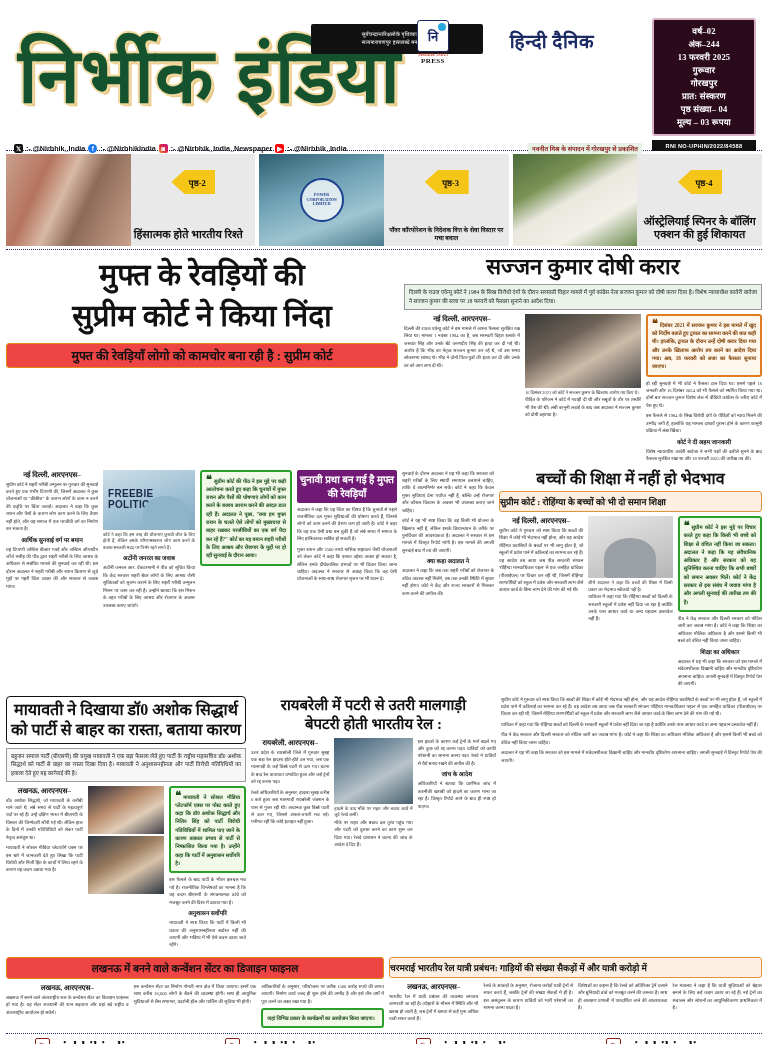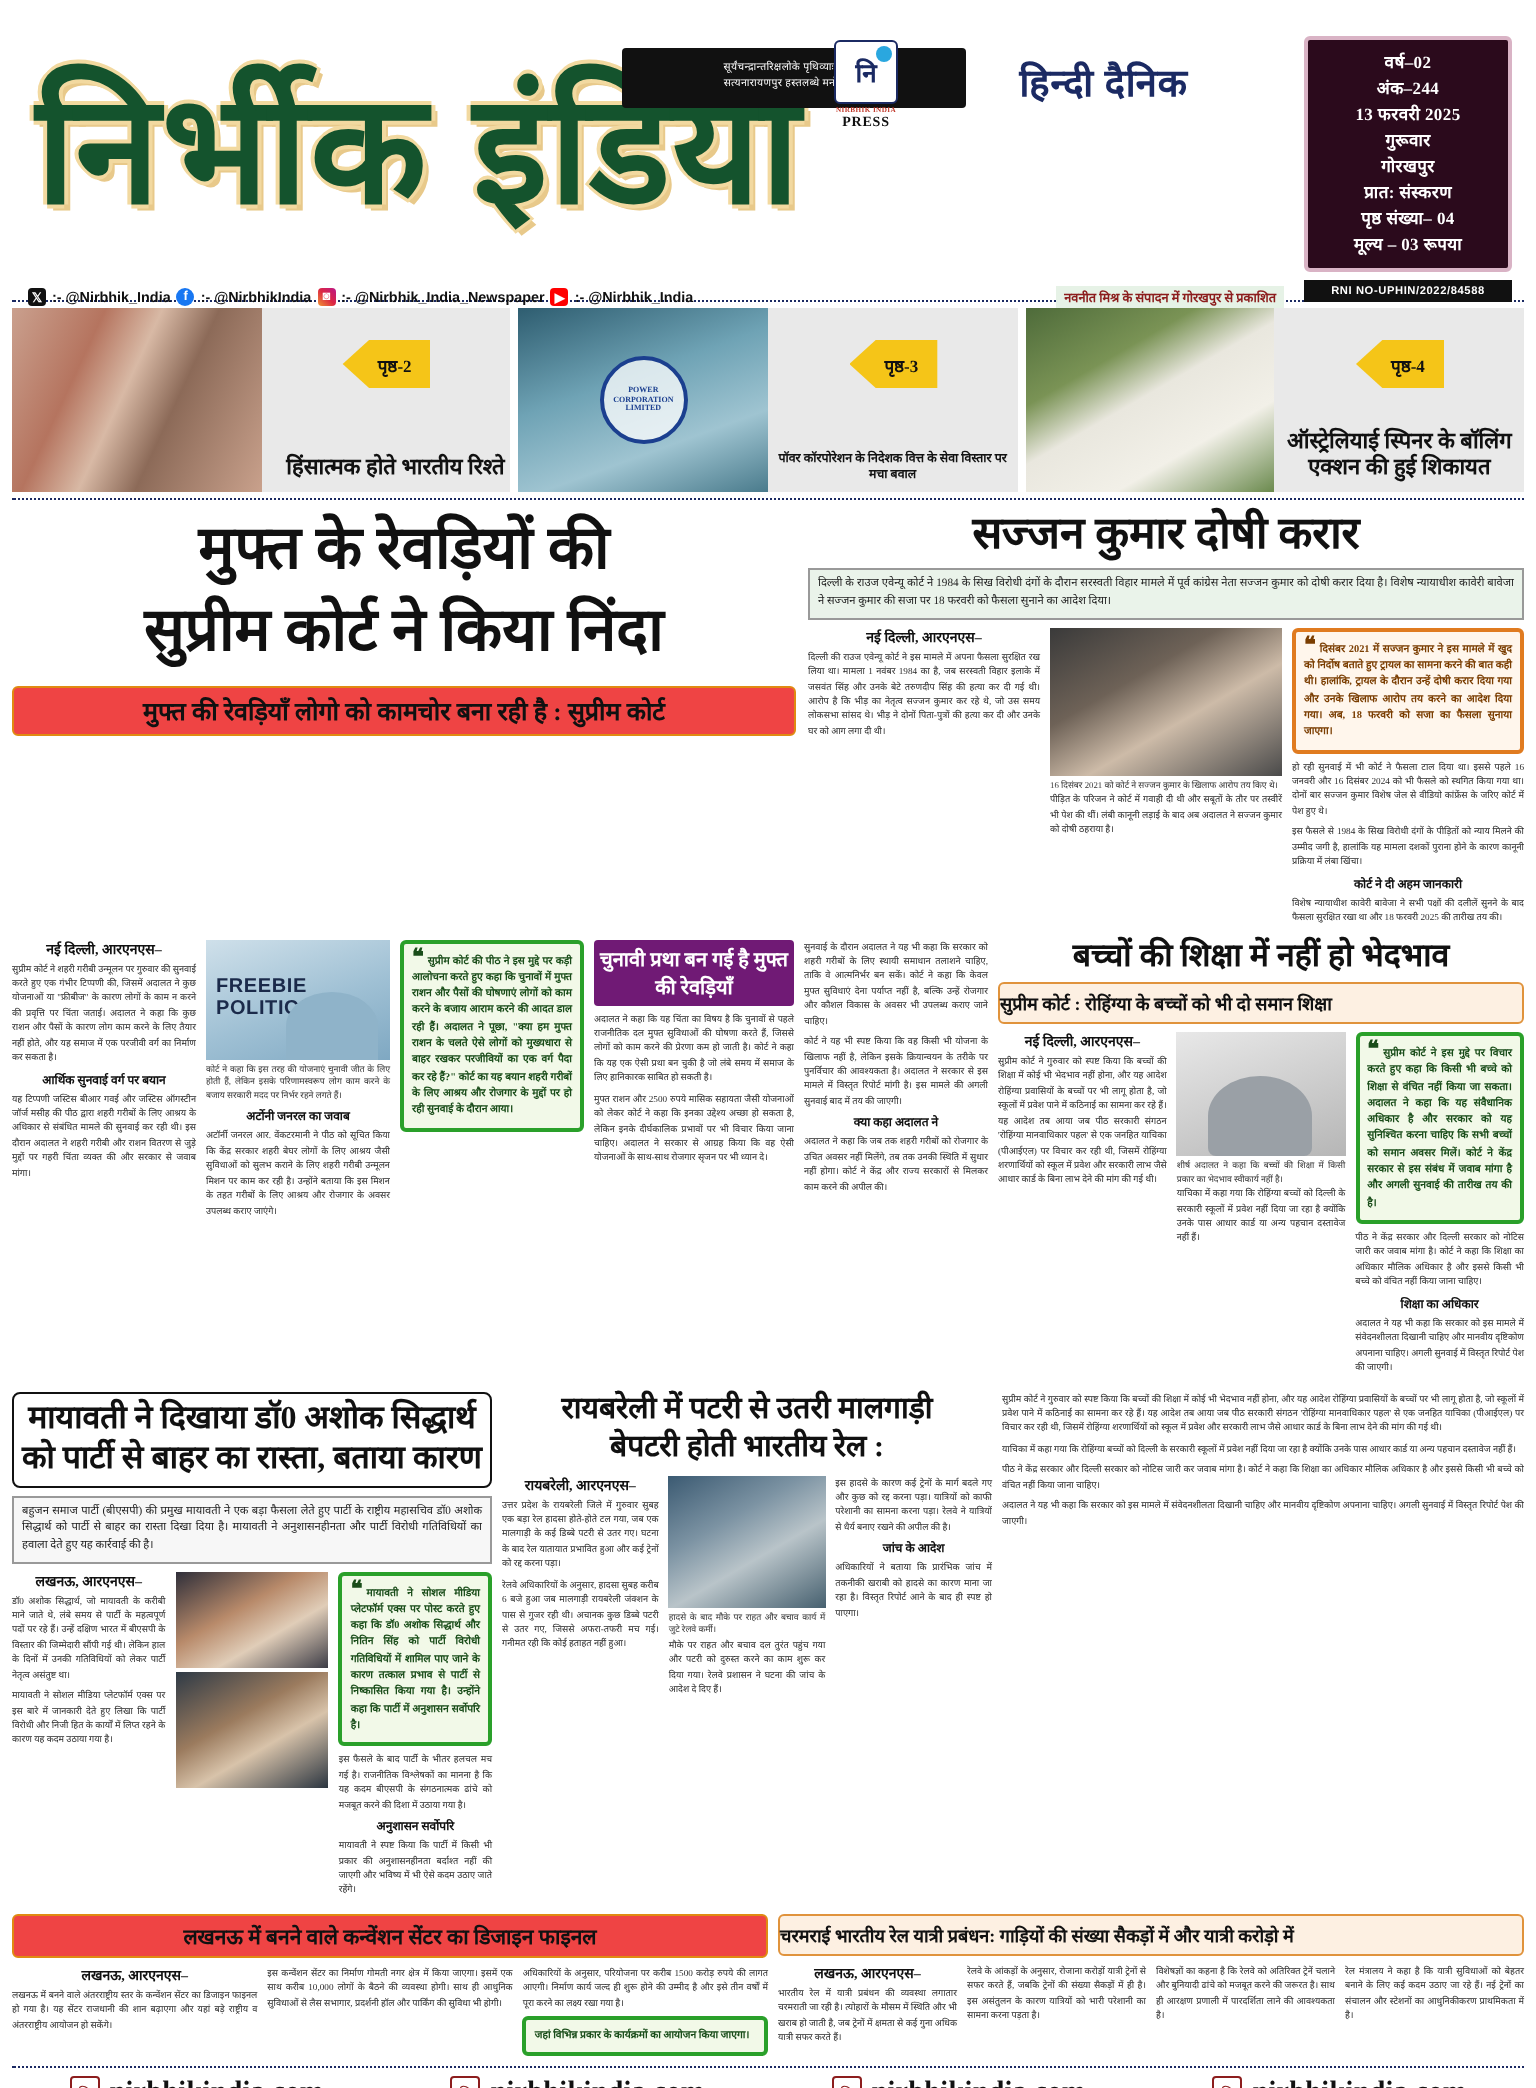--- a/index.html
+++ b/index.html
@@ -72,21 +72,21 @@
   .pubnote{
     position:absolute;right:120px;top:143px;font-size:6.4px;color:#8c1d1d;font-weight:bold;
     background:#e6f2e6;padding:1px 4px;
   }
 
   
   .previewstrip{display:flex;gap:4px;height:92px;margin-top:2px;
     border-top:1.5px dotted #1b2a63;border-bottom:1.5px dotted #1b2a63;padding:3px 0;}
   .pv{flex:1;display:flex;position:relative;background:#e9e9e9;overflow:hidden;}
   .pv .thumb{width:50%;height:100%;position:relative;overflow:hidden;}
-  .pv .txt{flex:1;display:flex;align-items:flex-end;justify-content:flex-end;
+  .pv .txt{flex:1;display:flex;align-items:flex-end;justify-content:flex-start;
     padding:11px 3px 4px 3px;text-align:center;font-weight:bold;color:#111;}
   .pv .txt span{font-size:11px;line-height:1.25;}
   .pv.small .txt span{font-size:6.2px;line-height:1.3;}
   .arrow{
     position:absolute;right:40px;top:16px;width:44px;height:24px;
     background:#f5c518;clip-path:polygon(30% 0,100% 0,100% 100%,30% 100%,0 50%);
     display:flex;align-items:center;justify-content:center;
     font-size:8.5px;font-weight:bold;color:#111;padding-left:8px;box-sizing:border-box;
     z-index:3;
   }

